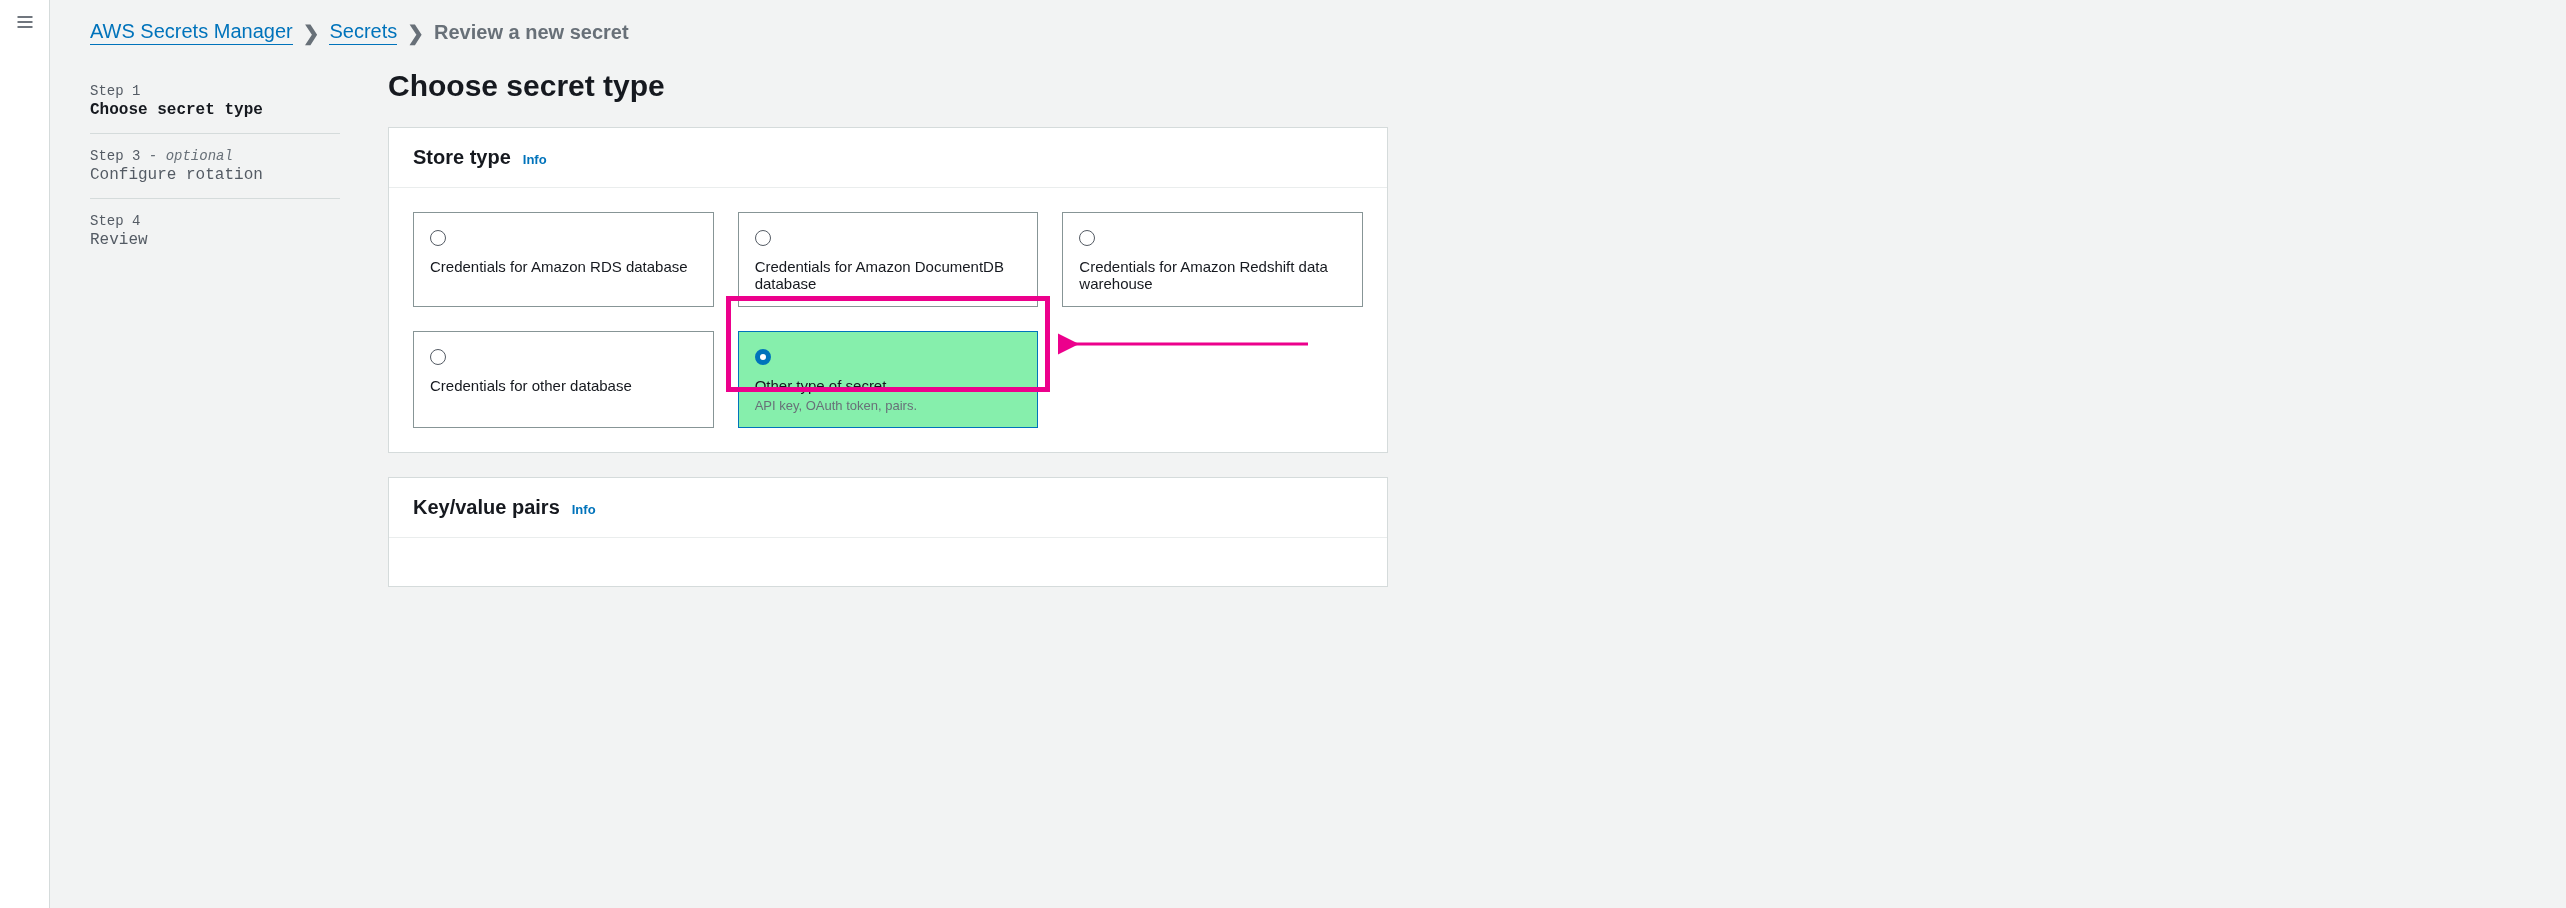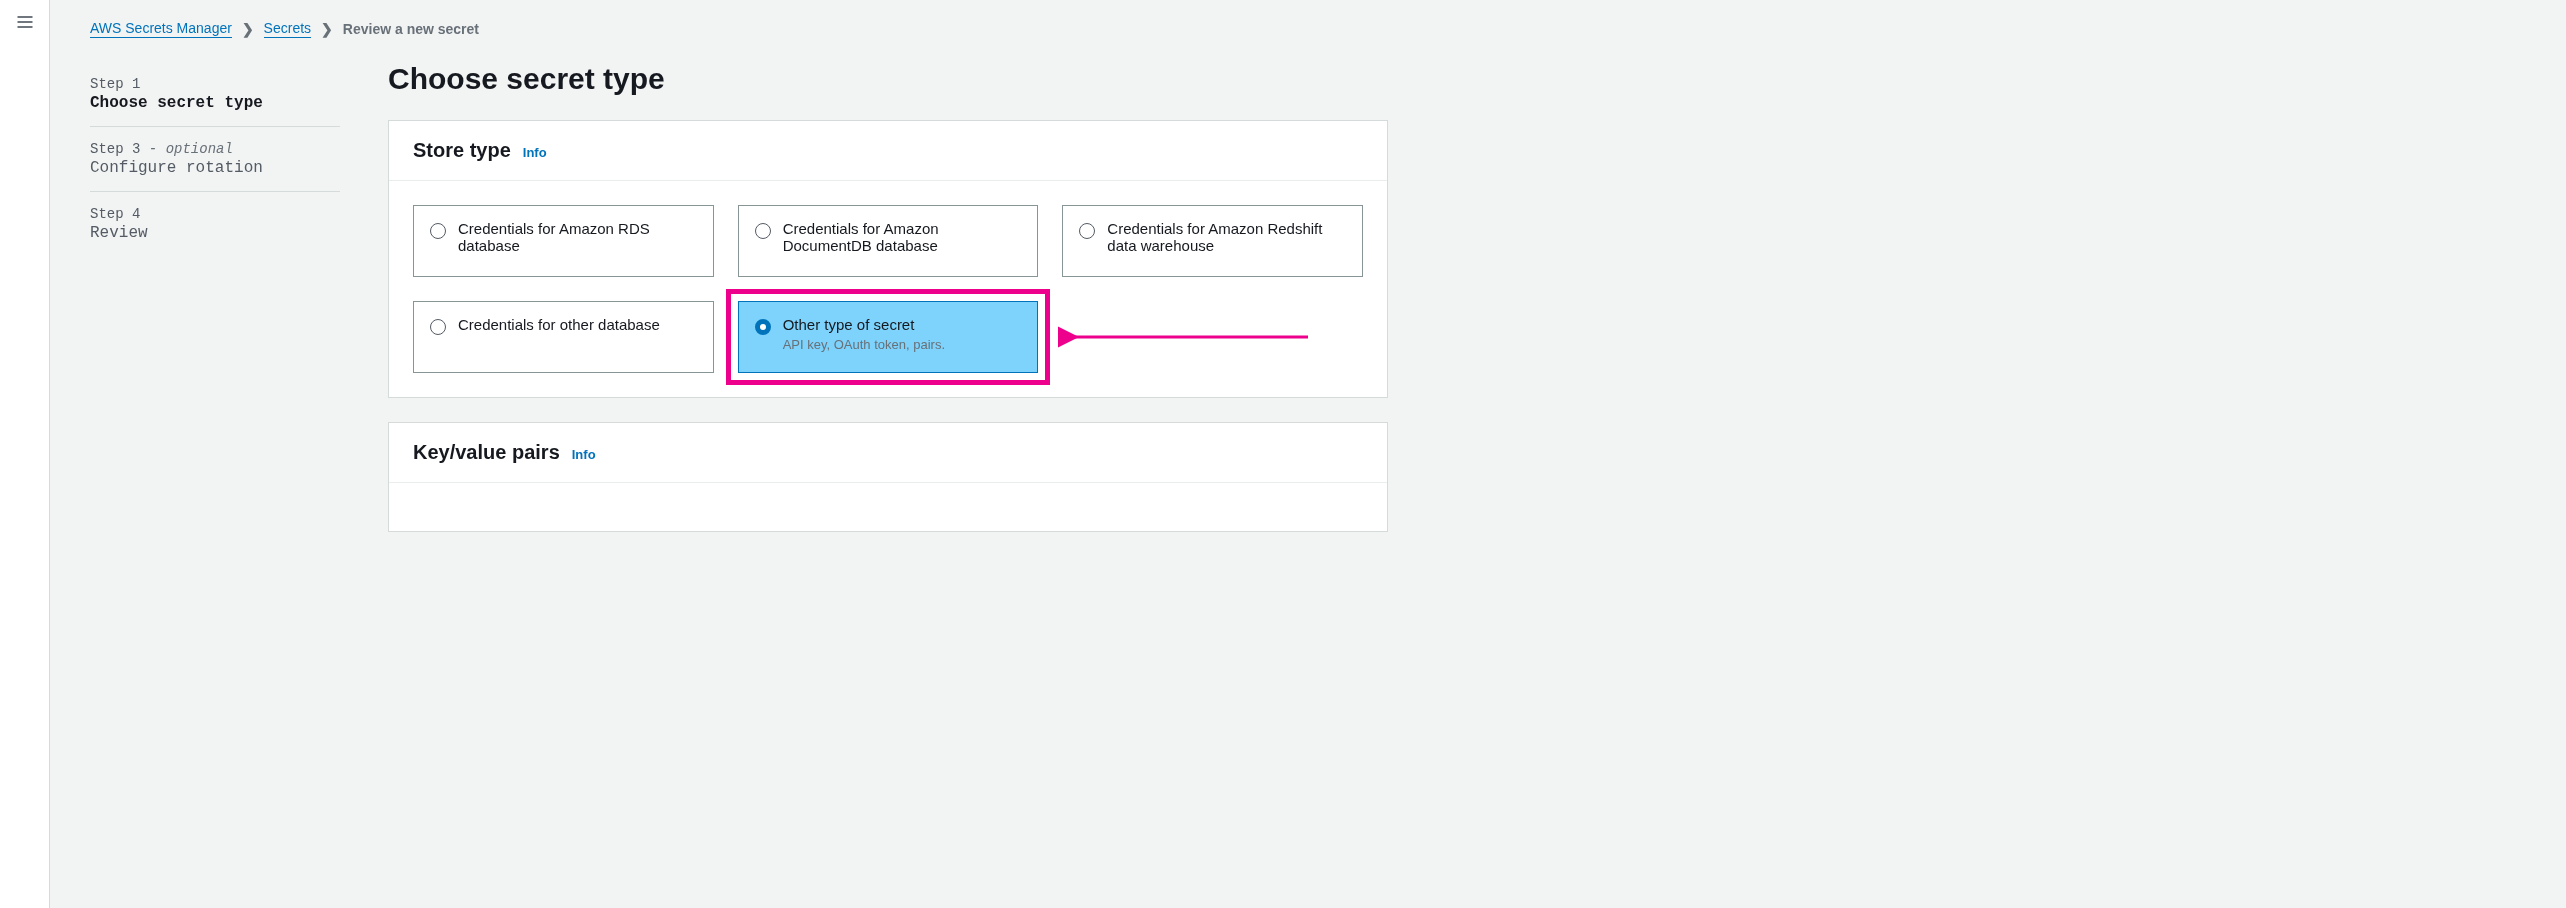--- a/index.html
+++ b/index.html
@@ -15,21 +15,21 @@
       background: #ffffff;
       border-right: 1px solid #d5dbdb;
       padding-top: 12px;
       display: flex;
       justify-content: center;
     }
     .hamburger { cursor: pointer; color: #545b64; }
     .hamburger svg { width: 20px; height: 20px; }
     .content { flex: 1; padding: 20px 40px 40px 40px; }
 
-    .breadcrumb { font-size: 14px; color: #687078; margin-bottom: 24px; display: flex; align-items: center; gap: 10px; flex-wrap: wrap; }
+    .breadcrumb { font-size: 20px; color: #687078; margin-bottom: 24px; display: flex; align-items: center; gap: 10px; flex-wrap: wrap; }
     .breadcrumb a { color: #0073bb; text-decoration: none; border-bottom: 1px solid #0073bb; padding-bottom: 1px; }
     .breadcrumb .sep { color: #687078; font-weight: 700; }
     .breadcrumb .current { color: #687078; font-weight: 700; }
 
     .layout { display: flex; gap: 48px; align-items: flex-start; }
     .wizard { width: 250px; flex-shrink: 0; }
     .wizard .step { padding: 14px 0; border-bottom: 1px solid #d5dbdb; font-family: Liberation Mono, monospace; }
     .wizard .step:last-child { border-bottom: none; }
     .wizard .step-number { font-size: 14px; color: #545b64; margin-bottom: 2px; }
     .wizard .step-title { font-size: 16px; color: #545b64; }
@@ -48,24 +48,25 @@
     .tiles { display: grid; grid-template-columns: repeat(3, 1fr); gap: 24px; }
     .tile {
       border: 1px solid #879596;
       padding: 14px 16px;
       display: flex;
       gap: 12px;
       align-items: flex-start;
       cursor: pointer;
       background: #fff;
       min-height: 72px;
+      flex-direction: column;
     }
     .tile.selected {
       border: 1px solid #0073bb;
-      background: #7dd3fc;
+      background: #86efac;
     }
     .tile .radio-icon {
       width: 16px; height: 16px; border-radius: 50%;
       border: 1px solid #545b64;
       margin-top: 3px;
       flex-shrink: 0;
       display: flex; align-items: center; justify-content: center; background:#fff;
     }
     .tile.selected .radio-icon { border: 5px solid #0073bb; }
     .tile .tile-label { font-size: 15px; color: #16191f; }

